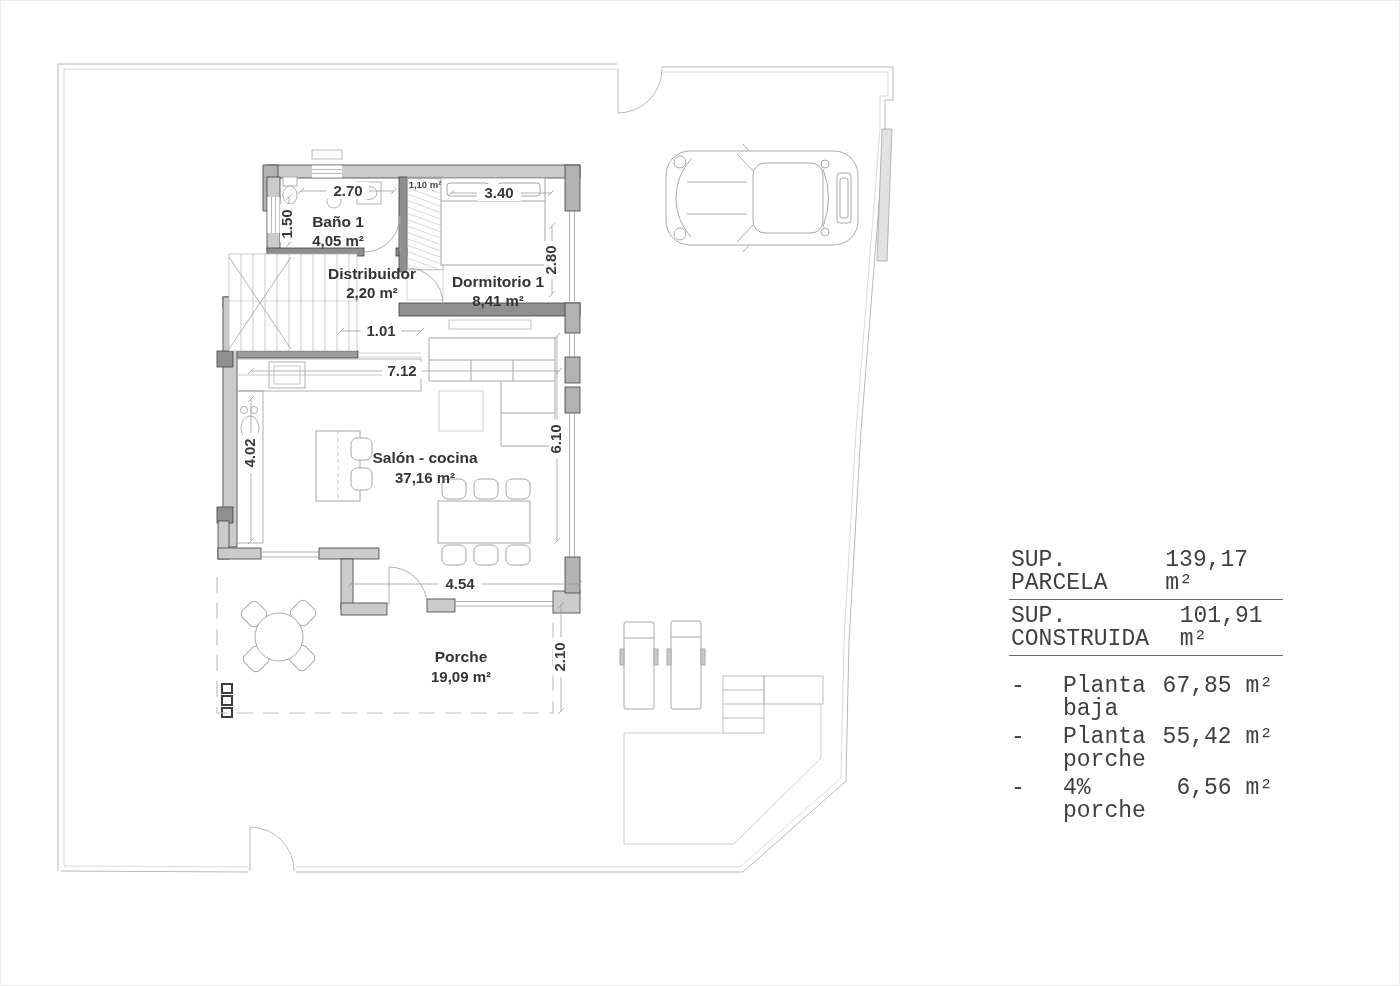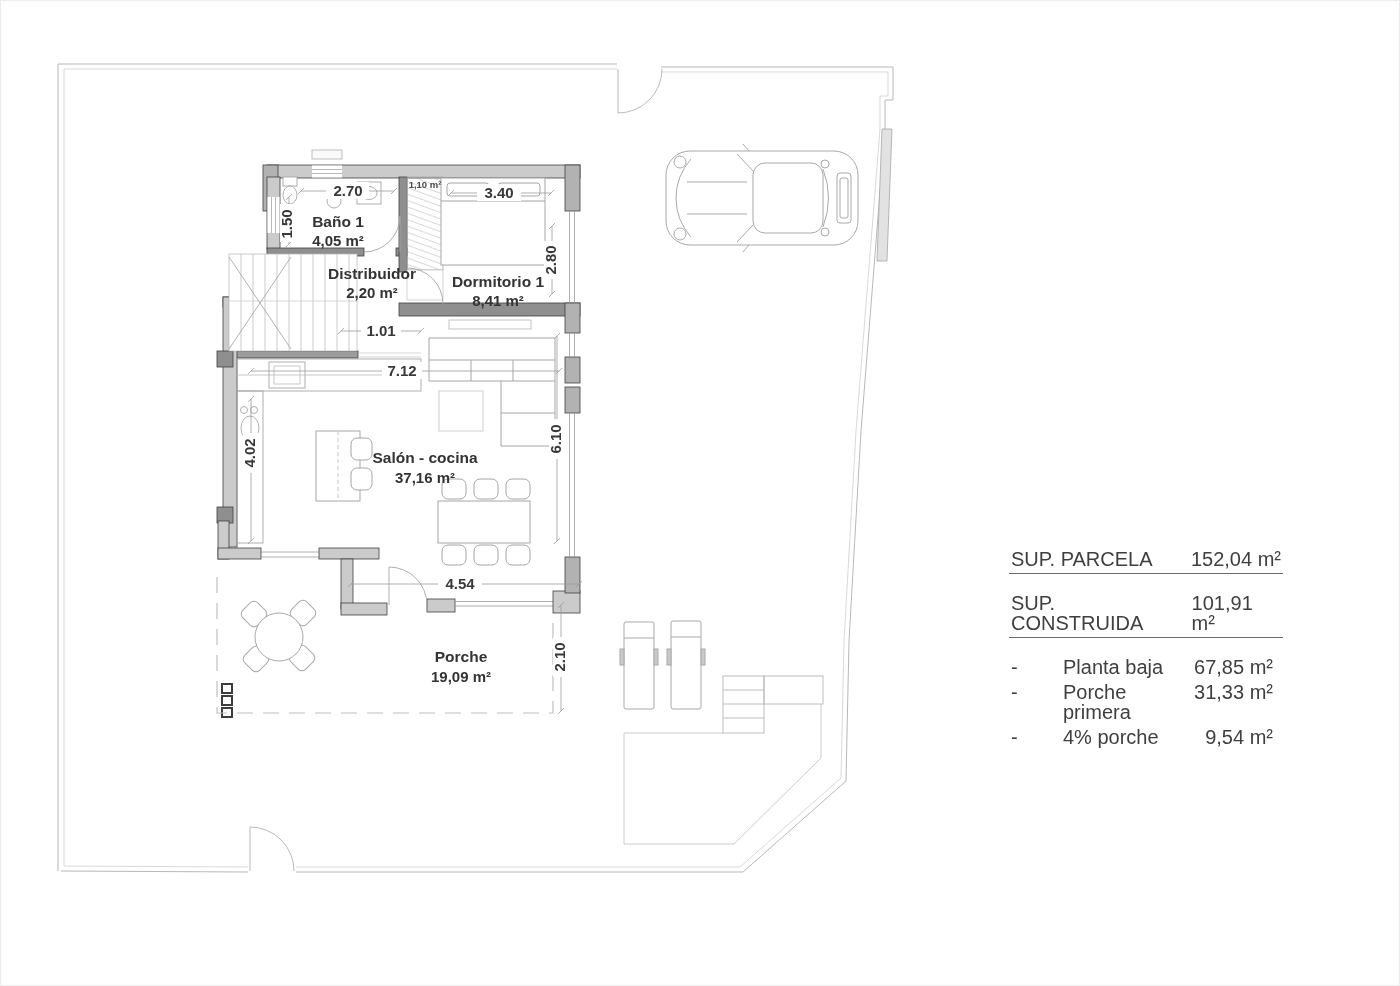--- a/index.html
+++ b/index.html
@@ -5,24 +5,24 @@
   html,body{margin:0;padding:0;background:#fff;}
   .canvas{position:relative;width:1400px;height:986px;background:#ffffff;
           border:1px solid #ececec;box-sizing:border-box;overflow:hidden;
           font-family:"Liberation Sans", sans-serif;}
   .plan-svg{position:absolute;left:0;top:0;}
   .dim-text{font-size:15px;font-weight:bold;fill:#383838;}
   .dim-small{font-size:9.5px;font-weight:bold;fill:#4a4a4a;}
   .room-name{font-size:15.5px;font-weight:bold;fill:#333;}
   .room-area{font-size:15px;font-weight:bold;fill:#333;}
   .summary{position:absolute;left:1008px;top:546px;width:274px;color:#3f3f3f;
-           font-size:20px;line-height:1.0;}
+           font-size:23px;line-height:1.0;font-family:Liberation Mono, monospace;}
   .srow{display:flex;justify-content:space-between;align-items:baseline;
         padding:2px 2px 4px 2px;border-bottom:1.6px solid #6a6a6a;}
-  .srow + .srow{margin-top:17px;}
+  .srow + .srow{margin-top:3px;}
   .breakdown{margin-top:16px;}
   .brow{display:grid;grid-template-columns:18px 34px 1fr auto;align-items:baseline;
         padding:2.5px 10px 2.5px 2px;}
   .brow .bullet{text-align:left;}
   .brow .blabel{grid-column:3;}
   .brow .bvalue{grid-column:4;text-align:right;}
 </style>
 </head>
 <body>
 
@@ -319,37 +319,37 @@
     <text class="room-name" x="424" y="462" text-anchor="middle">Salón - cocina</text>
     <text class="room-area" x="424" y="482" text-anchor="middle">37,16 m²</text>
     <text class="room-name" x="460" y="661" text-anchor="middle">Porche</text>
     <text class="room-area" x="460" y="681" text-anchor="middle">19,09 m²</text>
   </g>
 </svg>
 
 <div class="summary">
   <div class="srow">
     <span>SUP. PARCELA</span>
-    <span>152,04 m²</span>
+    <span>139,17 m²</span>
   </div>
   <div class="srow">
     <span>SUP. CONSTRUIDA</span>
     <span>101,91 m²</span>
   </div>
   <div class="breakdown">
     <div class="brow">
       <span class="bullet">-</span>
       <span class="blabel">Planta baja</span>
       <span class="bvalue">67,85 m²</span>
     </div>
     <div class="brow">
       <span class="bullet">-</span>
-      <span class="blabel">Porche primera</span>
-      <span class="bvalue">31,33 m²</span>
+      <span class="blabel">Planta porche</span>
+      <span class="bvalue">55,42 m²</span>
     </div>
     <div class="brow">
       <span class="bullet">-</span>
       <span class="blabel">4% porche</span>
-      <span class="bvalue">9,54 m²</span>
+      <span class="bvalue">6,56 m²</span>
     </div>
   </div>
 </div>
 </div>
 
 </body></html>

